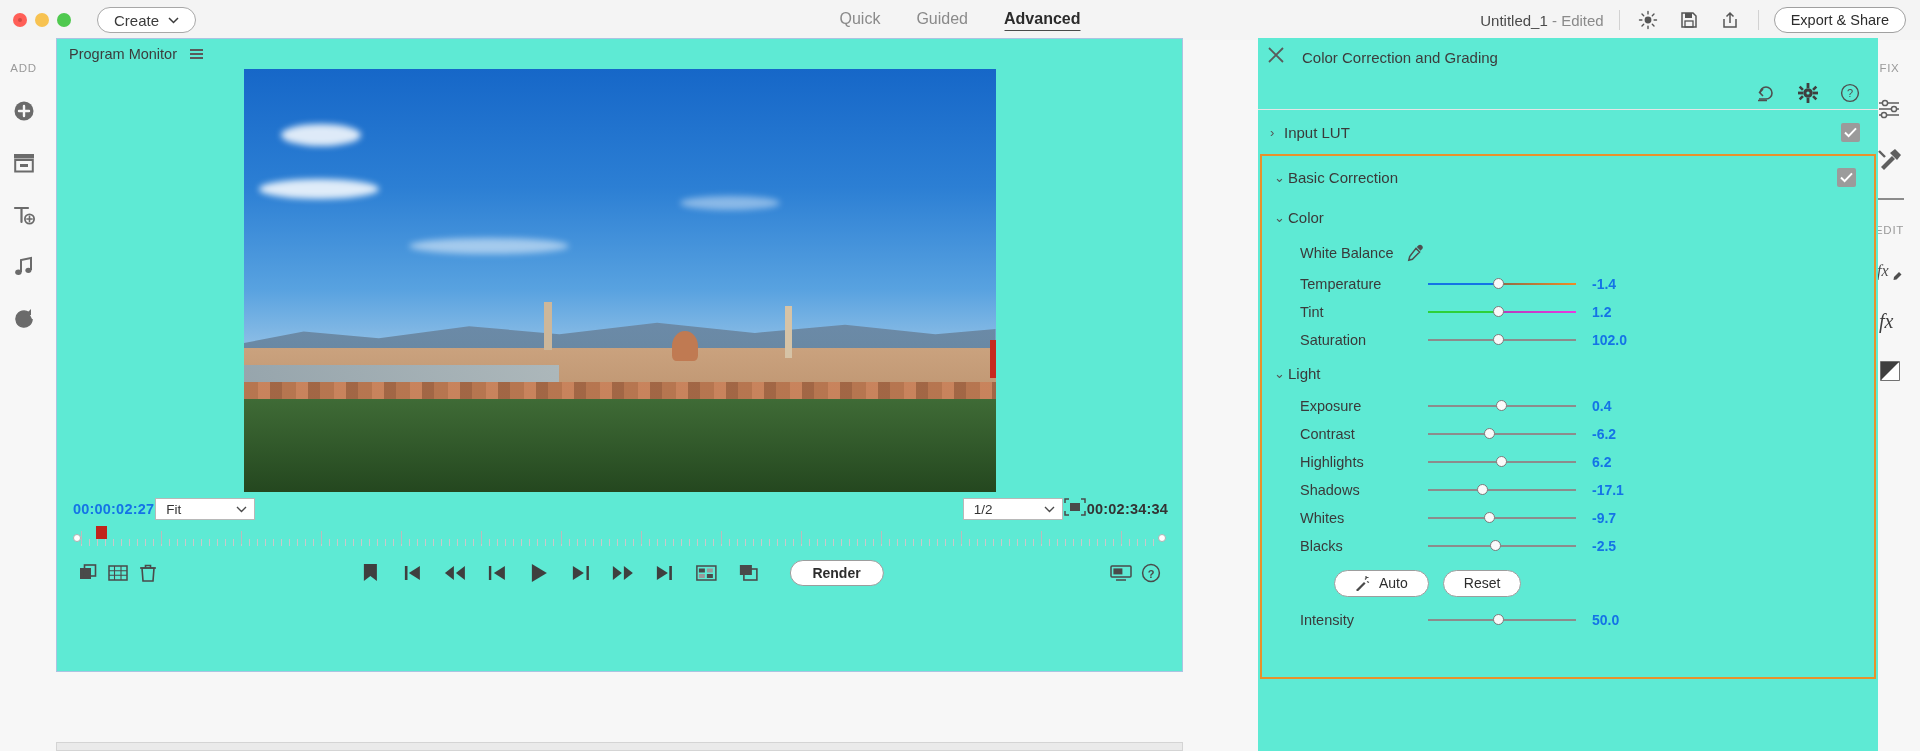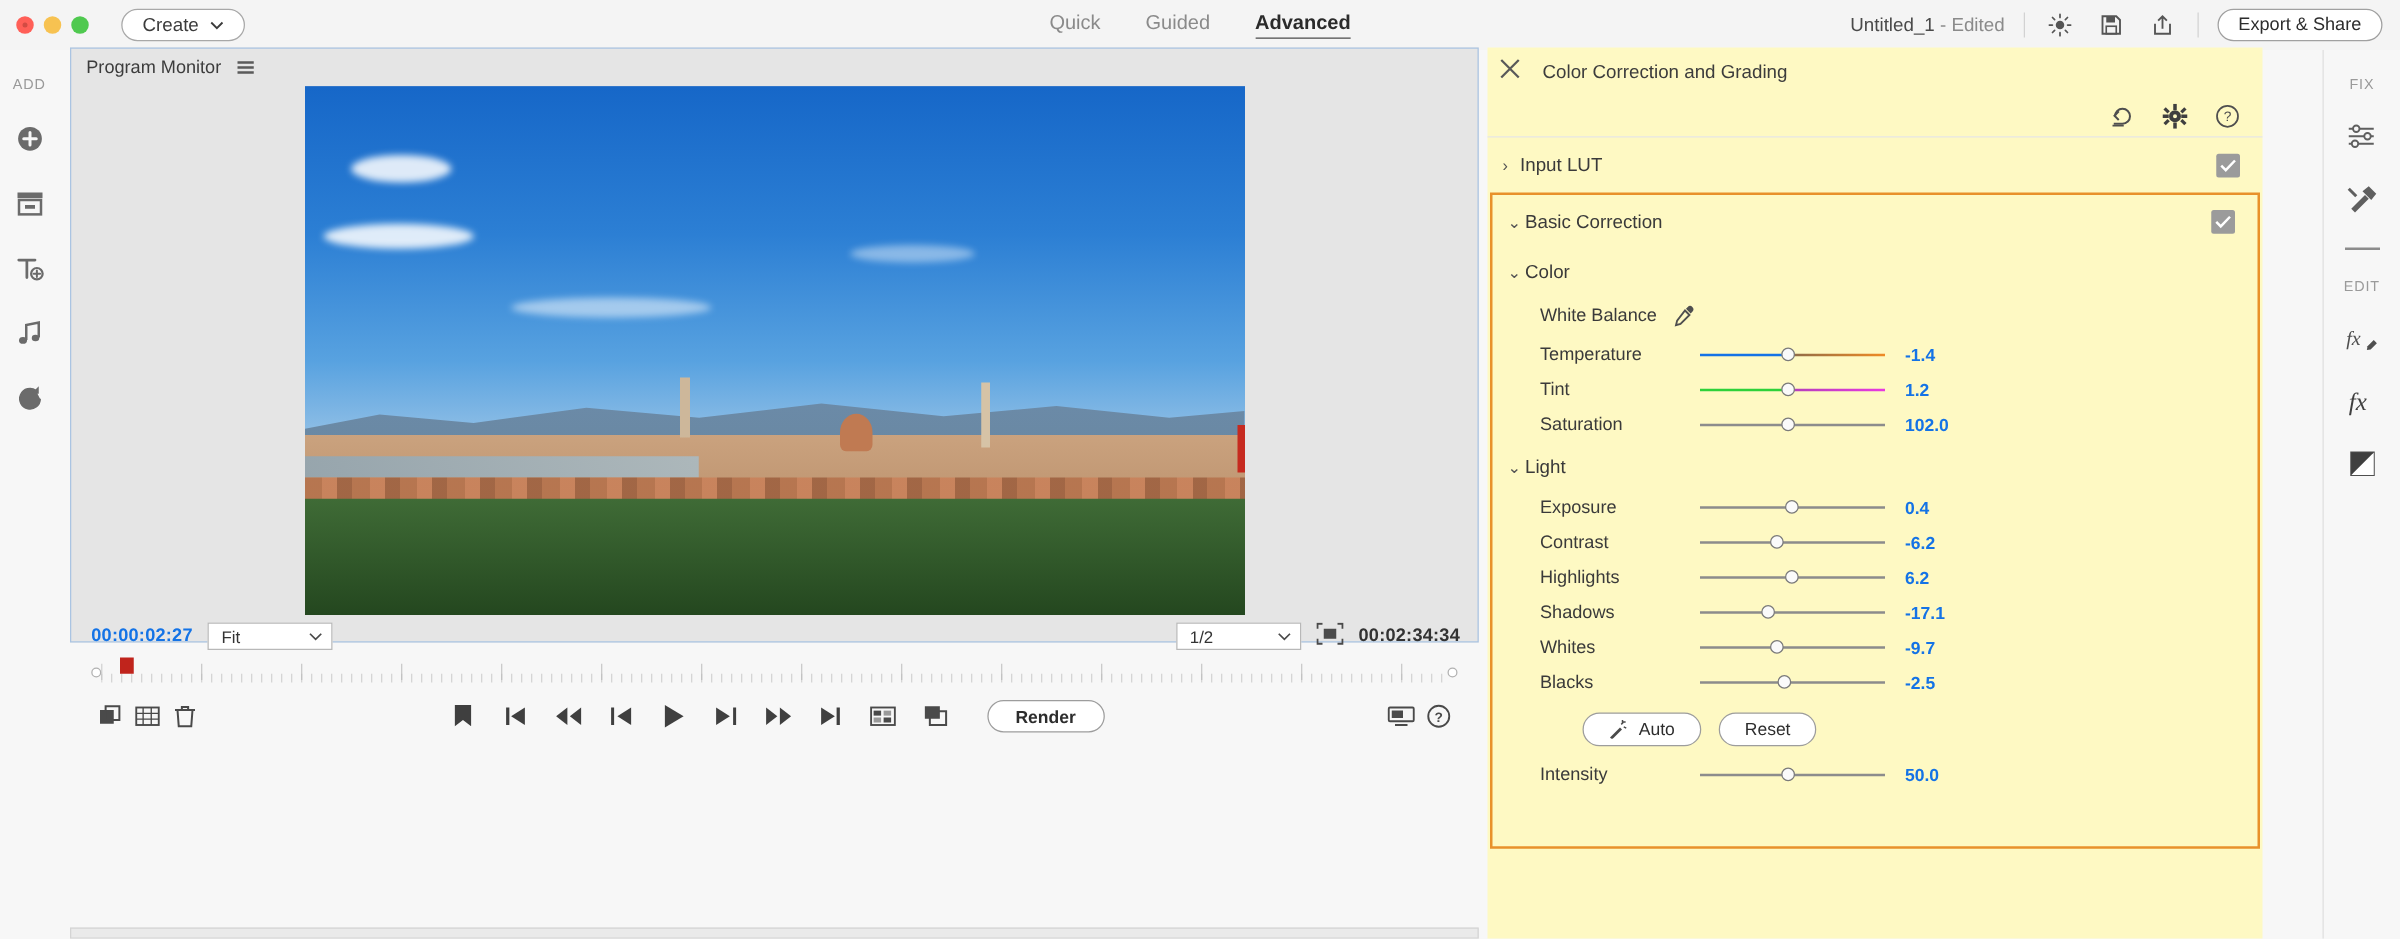--- a/index.html
+++ b/index.html
@@ -63,22 +63,22 @@
   .rightrail {
     position: absolute; right: 0; top: 40px; width: 62px; height: 711px;
     background: #f7f7f7; border-left: 1px solid #e0e0e0;
     display: flex; flex-direction: column; align-items: center;
     padding-top: 22px; gap: 20px;
   }
   .rail-div { width: 28px; height: 1.5px; background: #8c8c8c; margin: 4px 0; }
 
   
   .monitor {
-    position: absolute; left: 56px; top: 38px; width: 1127px; height: 476px;
-    background: #e5e5e5; border: 1px solid #aac4e2;
+    position: absolute; left: 56px; top: 38px; width: 1127px; height: 634px;
+    background: #5eead4; border: 1px solid #aac4e2;
   }
   .monitor-head {
     height: 30px; display: flex; align-items: center; gap: 13px; padding-left: 12px;
   }
   .monitor-title { font-size: 14.5px; color: #3c3c3c; }
   .hamburger { display: flex; flex-direction: column; gap: 2.5px; cursor: pointer; }
   .hamburger i { display: block; width: 13px; height: 1.5px; background: #5a5a5a; }
   .video-wrap { display: flex; justify-content: center; }
   .video {
     width: 752px; height: 423px; position: relative; overflow: hidden;
@@ -102,21 +102,21 @@
     background: linear-gradient(#3f6b36, #24471f); }
   .roofs { position:absolute; bottom:16%; left:0; right:0; height:10%;
     background: repeating-linear-gradient(90deg,#b5724c 0 14px,#c9815a 14px 26px,#9e6140 26px 38px); opacity:.9; }
   .dome { position:absolute; left:57%; top:62%; width:26px; height:30px;
     background:#c07a52; border-radius: 50% 50% 18% 18%; }
   .tower { position:absolute; left:40%; top:55%; width:8px; height:48px; background:#cdb79a; }
   .tower2 { position:absolute; left:72%; top:56%; width:7px; height:52px; background:#d6c3a6; }
   .ovl-red { position:absolute; right:0; top:64%; width:6px; height:38px; background:#c62a1f; }
 
   .mon-ctrl {
-    height: 34px; display: flex; align-items: center; padding: 0 14px 0 16px; gap: 12px;
+    height: 34px; display: flex; align-items: center; padding: 0 14px 0 16px; gap: 1px;
   }
   .tc { font-size: 14.5px; color: #1473e6; font-weight: 700; letter-spacing: .2px; }
   .tc.dark { color: #333; font-weight: 700; }
   .sel {
     height: 22px; min-width: 100px; border: 1px solid #b8b8b8; background: #fff;
     display: flex; align-items: center; justify-content: space-between;
     padding: 0 7px 0 10px; font-size: 13.5px; color: #333; cursor: pointer;
   }
   .spacer { flex: 1; }
   .scrubber { height: 26px; position: relative; margin: 0 14px; }
@@ -137,22 +137,22 @@
   .center-ctrls { position: absolute; left: 50%; transform: translateX(-50%);
                   display: flex; align-items: center; gap: 12px; }
   .render-btn {
     height: 26px; padding: 0 22px; border: 1px solid #9d9d9d; border-radius: 13px;
     background: #fff; font-size: 14px; color: #2d2d2d; display: flex;
     align-items: center; cursor: pointer; margin-left: 14px;
   }
 
   
   .cpanel {
-    position: absolute; left: 1190px; top: 38px; width: 620px; height: 713px;
-    background: #fef9c3;
+    position: absolute; left: 1258px; top: 38px; width: 620px; height: 713px;
+    background: #5eead4;
   }
   .cp-head { height: 38px; display: flex; align-items: center; gap: 16px; padding-left: 8px; }
   .cp-title { font-size: 15px; color: #3c3c3c; }
   .cp-tools { height: 34px; display: flex; align-items: center; justify-content: flex-end;
               gap: 22px; padding-right: 18px; border-bottom: 1px solid #e6e6e6; }
   .cp-tool { cursor: pointer; color: #4f4f4f; display: flex; align-items: center; }
   .row-lut { height: 44px; display: flex; align-items: center; padding: 0 18px 0 12px; }
   .chev { font-size: 13px; color: #555; width: 14px; display: inline-block; }
   .sec-label { font-size: 15px; color: #3a3a3a; }
   .cbox { width: 19px; height: 19px; background: #9b9b9b; border-radius: 2px;

